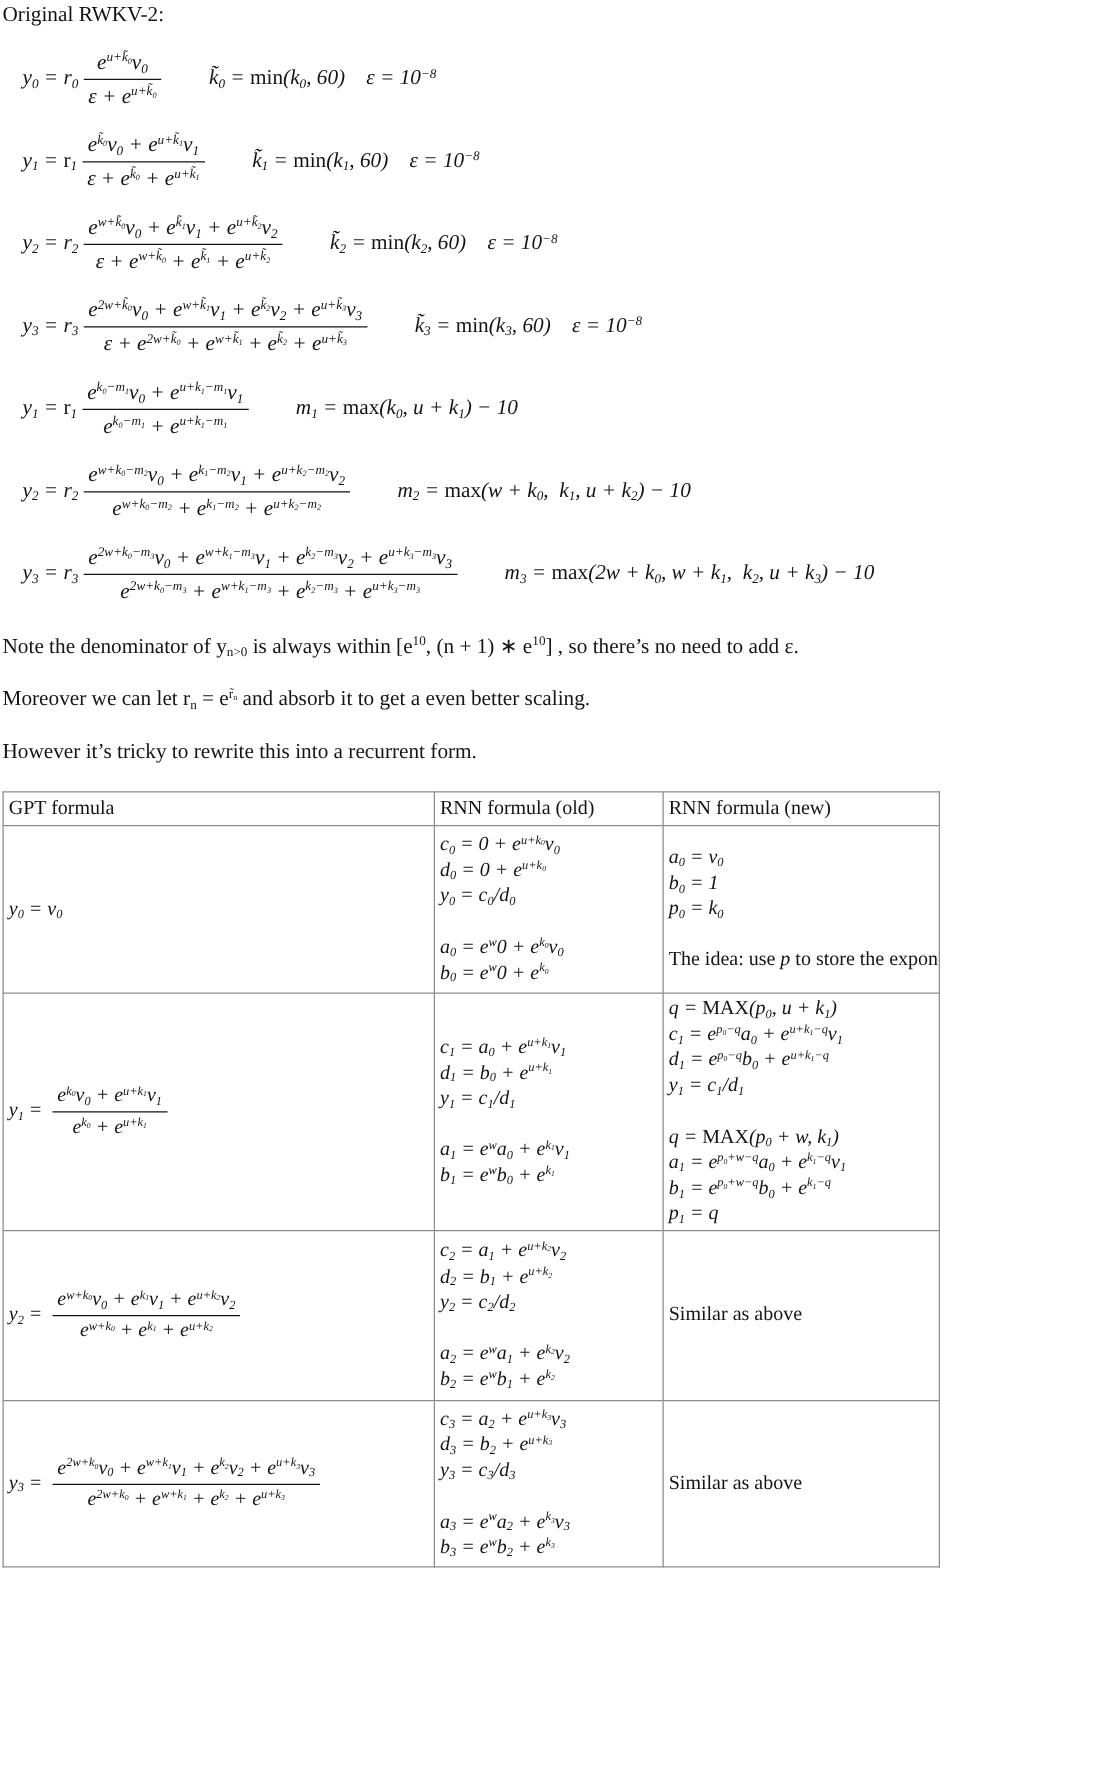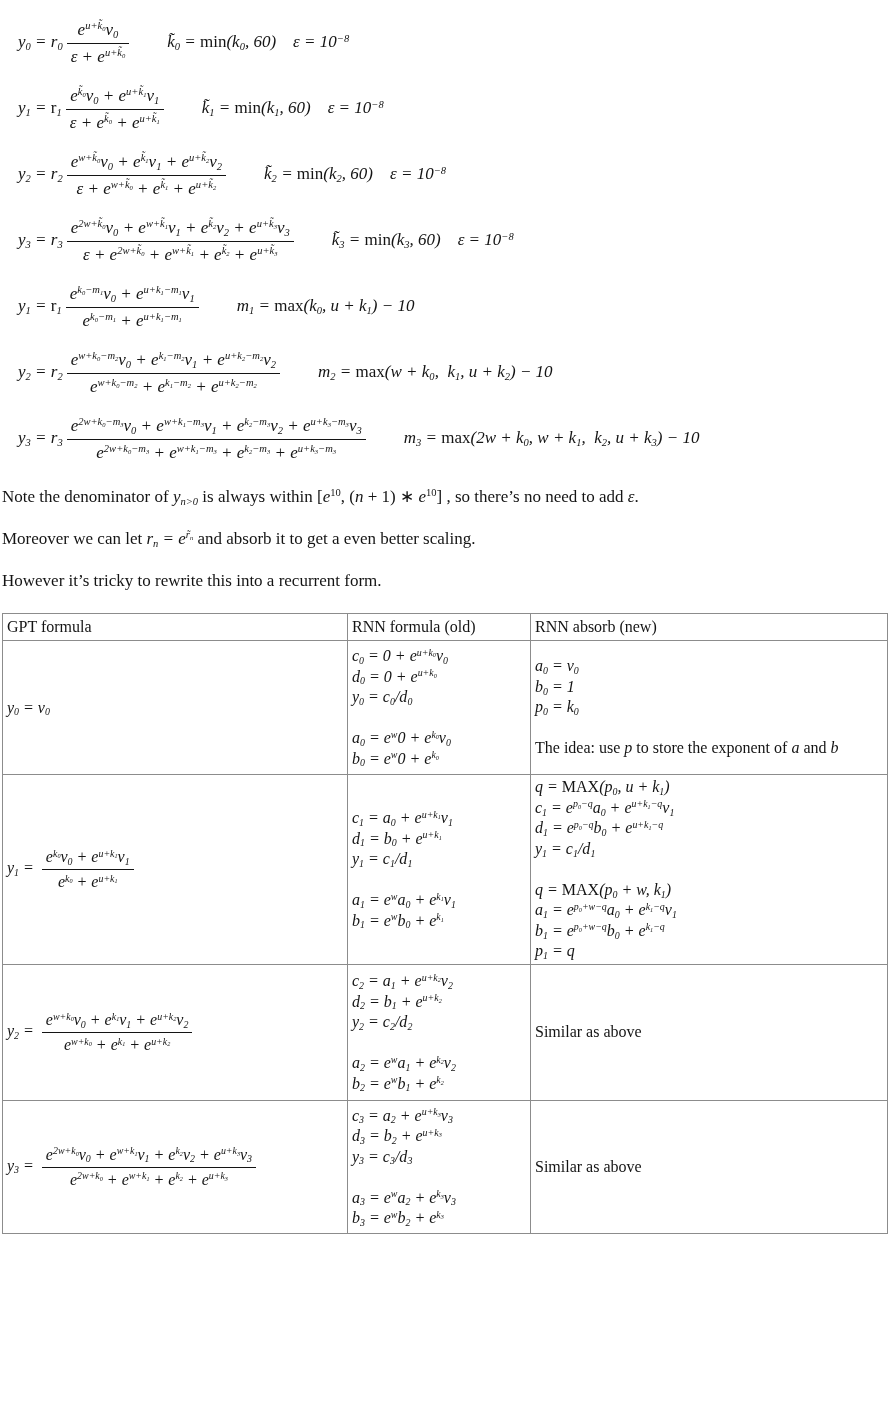--- a/index.html
+++ b/index.html
@@ -6,31 +6,31 @@
   body{
     width:888px;height:1423px;overflow:hidden;
     background:#ffffff;color:#141414;
     font-family:"Liberation Serif", serif;
     font-size:17px;
   }
   .doc{padding:2px 0 0 2px;}
   .sec-heading{margin:0 0 16px 0;}
   .formula{margin:17px 16px;white-space:nowrap;}
   .math{font-style:italic;}
-  .it{font-style:italic;}
+  .it{}
   .up{font-style:normal;}
   sup,sub{font-size:0.62em;line-height:0;vertical-align:baseline;position:relative;}
   sup{top:-0.55em;}
   sub{top:0.28em;}
   .frac{display:inline-block;vertical-align:middle;text-align:center;margin:0 4px;}
   .frac .num{display:block;padding:1px 4px 3px;border-bottom:1px solid #141414;}
   .frac .den{display:block;padding:3px 4px 1px;}
   .note{margin:22px 0;white-space:nowrap;}
   table.rwkv{
-    border-collapse:collapse;table-layout:fixed;width:886px;
+    border-collapse:collapse;table-layout:fixed;width:750px;
     margin-top:22px;font-size:16px;
   }
   table.rwkv th,table.rwkv td{
     border:1px solid #8c8c8c;text-align:left;vertical-align:middle;
     padding:1px 4px;overflow:hidden;
   }
   table.rwkv th{font-weight:normal;font-style:normal;height:24px;}
   col.c1{width:345px;} col.c2{width:183px;}
   tbody tr:nth-child(1){height:134px;}
   tbody tr:nth-child(2){height:190px;}
@@ -38,20 +38,21 @@
   tbody tr:nth-child(4){height:133px;}
   .cell{font-style:italic;}
   .cell-line{line-height:20.5px;white-space:nowrap;}
   .gpt-cell{white-space:nowrap;}
 </style>
 </head>
 <body>
 
 <div class="doc">
 
+  <p class="sec-heading">Original RWKV-2:</p>
   <div>
       <div class="formula math">y<sub>0</sub> = r<sub>0</sub><span class="frac"><span class="num">e<sup>u+k̃<sub>0</sub></sup>v<sub>0</sub></span><span class="den">ε + e<sup>u+k̃<sub>0</sub></sup></span></span>  k̃<sub>0</sub> = <span class="up">min</span>(k<sub>0</sub>, 60) ε = 10<sup>−8</sup></div>
       <div class="formula math">y<sub>1</sub> = <span class="up">r</span><sub>1</sub><span class="frac"><span class="num">e<sup>k̃<sub>0</sub></sup>v<sub>0</sub> + e<sup>u+k̃<sub>1</sub></sup>v<sub>1</sub></span><span class="den">ε + e<sup>k̃<sub>0</sub></sup> + e<sup>u+k̃<sub>1</sub></sup></span></span>  k̃<sub>1</sub> = <span class="up">min</span>(k<sub>1</sub>, 60) ε = 10<sup>−8</sup></div>
       <div class="formula math">y<sub>2</sub> = r<sub>2</sub><span class="frac"><span class="num">e<sup>w+k̃<sub>0</sub></sup>v<sub>0</sub> + e<sup>k̃<sub>1</sub></sup>v<sub>1</sub> + e<sup>u+k̃<sub>2</sub></sup>v<sub>2</sub></span><span class="den">ε + e<sup>w+k̃<sub>0</sub></sup> + e<sup>k̃<sub>1</sub></sup> + e<sup>u+k̃<sub>2</sub></sup></span></span>  k̃<sub>2</sub> = <span class="up">min</span>(k<sub>2</sub>, 60) ε = 10<sup>−8</sup></div>
       <div class="formula math">y<sub>3</sub> = r<sub>3</sub><span class="frac"><span class="num">e<sup>2w+k̃<sub>0</sub></sup>v<sub>0</sub> + e<sup>w+k̃<sub>1</sub></sup>v<sub>1</sub> + e<sup>k̃<sub>2</sub></sup>v<sub>2</sub> + e<sup>u+k̃<sub>3</sub></sup>v<sub>3</sub></span><span class="den">ε + e<sup>2w+k̃<sub>0</sub></sup> + e<sup>w+k̃<sub>1</sub></sup> + e<sup>k̃<sub>2</sub></sup> + e<sup>u+k̃<sub>3</sub></sup></span></span>  k̃<sub>3</sub> = <span class="up">min</span>(k<sub>3</sub>, 60) ε = 10<sup>−8</sup></div>
     </div>
 
   <div>
       <div class="formula math">y<sub>1</sub> = <span class="up">r</span><sub>1</sub><span class="frac"><span class="num">e<sup>k<sub>0</sub>−m<sub>1</sub></sup>v<sub>0</sub> + e<sup>u+k<sub>1</sub>−m<sub>1</sub></sup>v<sub>1</sub></span><span class="den">e<sup>k<sub>0</sub>−m<sub>1</sub></sup> + e<sup>u+k<sub>1</sub>−m<sub>1</sub></sup></span></span>  m<sub>1</sub> = <span class="up">max</span>(k<sub>0</sub>, u + k<sub>1</sub>) − 10</div>
       <div class="formula math">y<sub>2</sub> = r<sub>2</sub><span class="frac"><span class="num">e<sup>w+k<sub>0</sub>−m<sub>2</sub></sup>v<sub>0</sub> + e<sup>k<sub>1</sub>−m<sub>2</sub></sup>v<sub>1</sub> + e<sup>u+k<sub>2</sub>−m<sub>2</sub></sup>v<sub>2</sub></span><span class="den">e<sup>w+k<sub>0</sub>−m<sub>2</sub></sup> + e<sup>k<sub>1</sub>−m<sub>2</sub></sup> + e<sup>u+k<sub>2</sub>−m<sub>2</sub></sup></span></span>  m<sub>2</sub> = <span class="up">max</span>(w + k<sub>0</sub>, k<sub>1</sub>, u + k<sub>2</sub>) − 10</div>
@@ -67,21 +68,21 @@
   <table class="rwkv">
     <colgroup>
       <col class="c1">
         <col class="c2">
         <col class="c3">
     </colgroup>
     <thead>
       <tr>
           <th>GPT formula</th>
           <th>RNN formula (old)</th>
-          <th>RNN absorb (new)</th>
+          <th>RNN formula (new)</th>
         </tr>
     </thead>
     <tbody>
         <tr>
           <td class="cell gpt-cell">y<sub>0</sub> = v<sub>0</sub></td>
           <td class="cell">
             <div class="cell-line">c<sub>0</sub> = 0 + e<sup>u+k<sub>0</sub></sup>v<sub>0</sub></div>
             <div class="cell-line">d<sub>0</sub> = 0 + e<sup>u+k<sub>0</sub></sup></div>
             <div class="cell-line">y<sub>0</sub> = c<sub>0</sub>/d<sub>0</sub></div>
             <div class="cell-line">&nbsp;</div>

